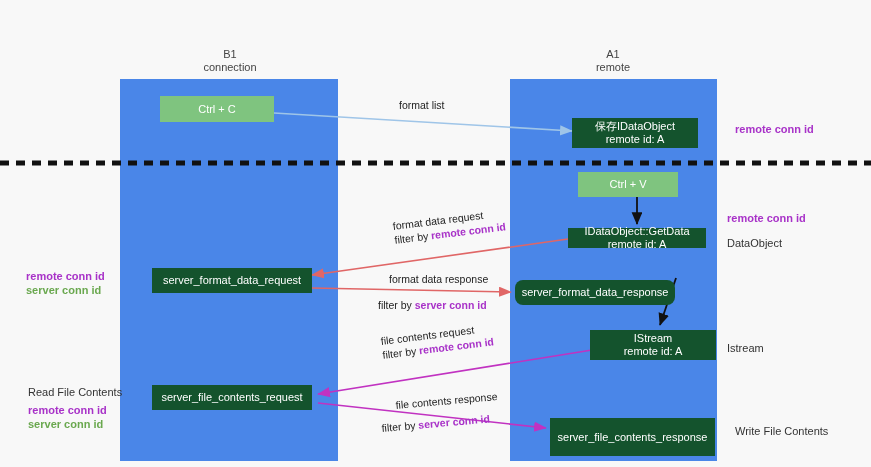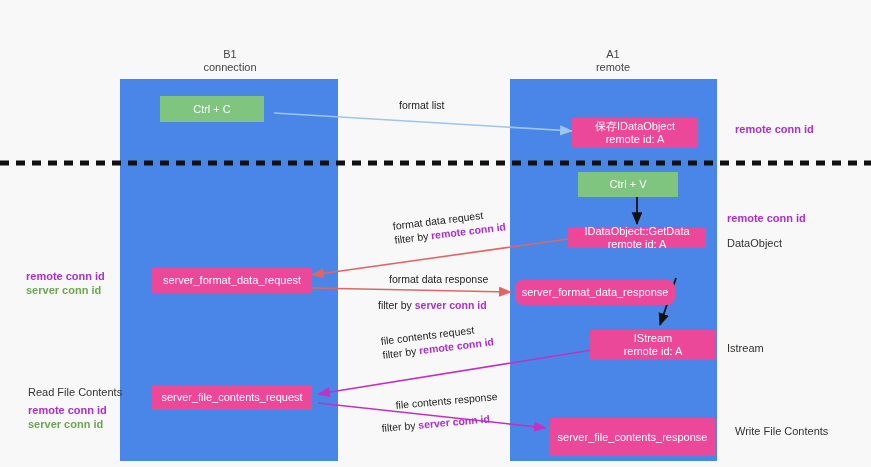--- a/index.html
+++ b/index.html
@@ -12,21 +12,21 @@
   #stage{position:absolute;left:0;top:0;width:871px;height:467px;}
 
   .band{position:absolute;background:#4a86e8;}
 
   .colhdr{position:absolute;text-align:center;color:#444;font-size:11px;line-height:13px;}
 
   .box{position:absolute;display:flex;align-items:center;justify-content:center;
        text-align:center;color:#ffffff;font-size:11px;line-height:13px;
        box-sizing:border-box;padding:2px 4px;}
   .green{background:#7fc47f;}
-  .orange{background:#ec4899;}
+  .orange{background:#14532d;}
 
   .sidelabel{position:absolute;font-size:11px;line-height:14px;white-space:nowrap;}
   .purple{color:#a832c8;font-weight:bold;}
   .greenT{color:#6aa84f;font-weight:bold;}
   .dark{color:#333;}
 
   .edgelabel{position:absolute;font-size:10.5px;line-height:14px;white-space:nowrap;color:#222;}
   .edgelabel .purple{font-weight:bold;}
 
   svg.overlay{position:absolute;left:0;top:0;width:871px;height:467px;overflow:visible;}
@@ -78,21 +78,21 @@
 
     <line x1="312" y1="288" x2="511" y2="292" stroke="#e06666" stroke-width="1.6" marker-end="url(#ah-red)"></line>
 
     <line x1="676" y1="278" x2="660" y2="325" stroke="#111111" stroke-width="1.8" marker-end="url(#ah-black)"></line>
 
     <line x1="592" y1="350" x2="318" y2="394" stroke="#c132c1" stroke-width="1.6" marker-end="url(#ah-mag)"></line>
 
     <line x1="318" y1="403" x2="546" y2="428" stroke="#c132c1" stroke-width="1.6" marker-end="url(#ah-mag)"></line>
   </svg>
 
-  <div class="box green" style="left:160px;top:96px;width:104px;height:26px;">Ctrl + C</div>
+  <div class="box green" style="left:160px;top:96px;width:114px;height:26px;">Ctrl + C</div>
 
   <div class="box orange" style="left:572px;top:118px;width:126px;height:30px;flex-direction:column;">
     <span>保存IDataObject</span>
     <span>remote id: A</span>
   </div>
 
   <div class="box green" style="left:578px;top:172px;width:100px;height:25px;">Ctrl + V</div>
 
   <div class="box orange" style="left:568px;top:228px;width:138px;height:20px;flex-direction:column;">
     <span>IDataObject::GetData</span>

